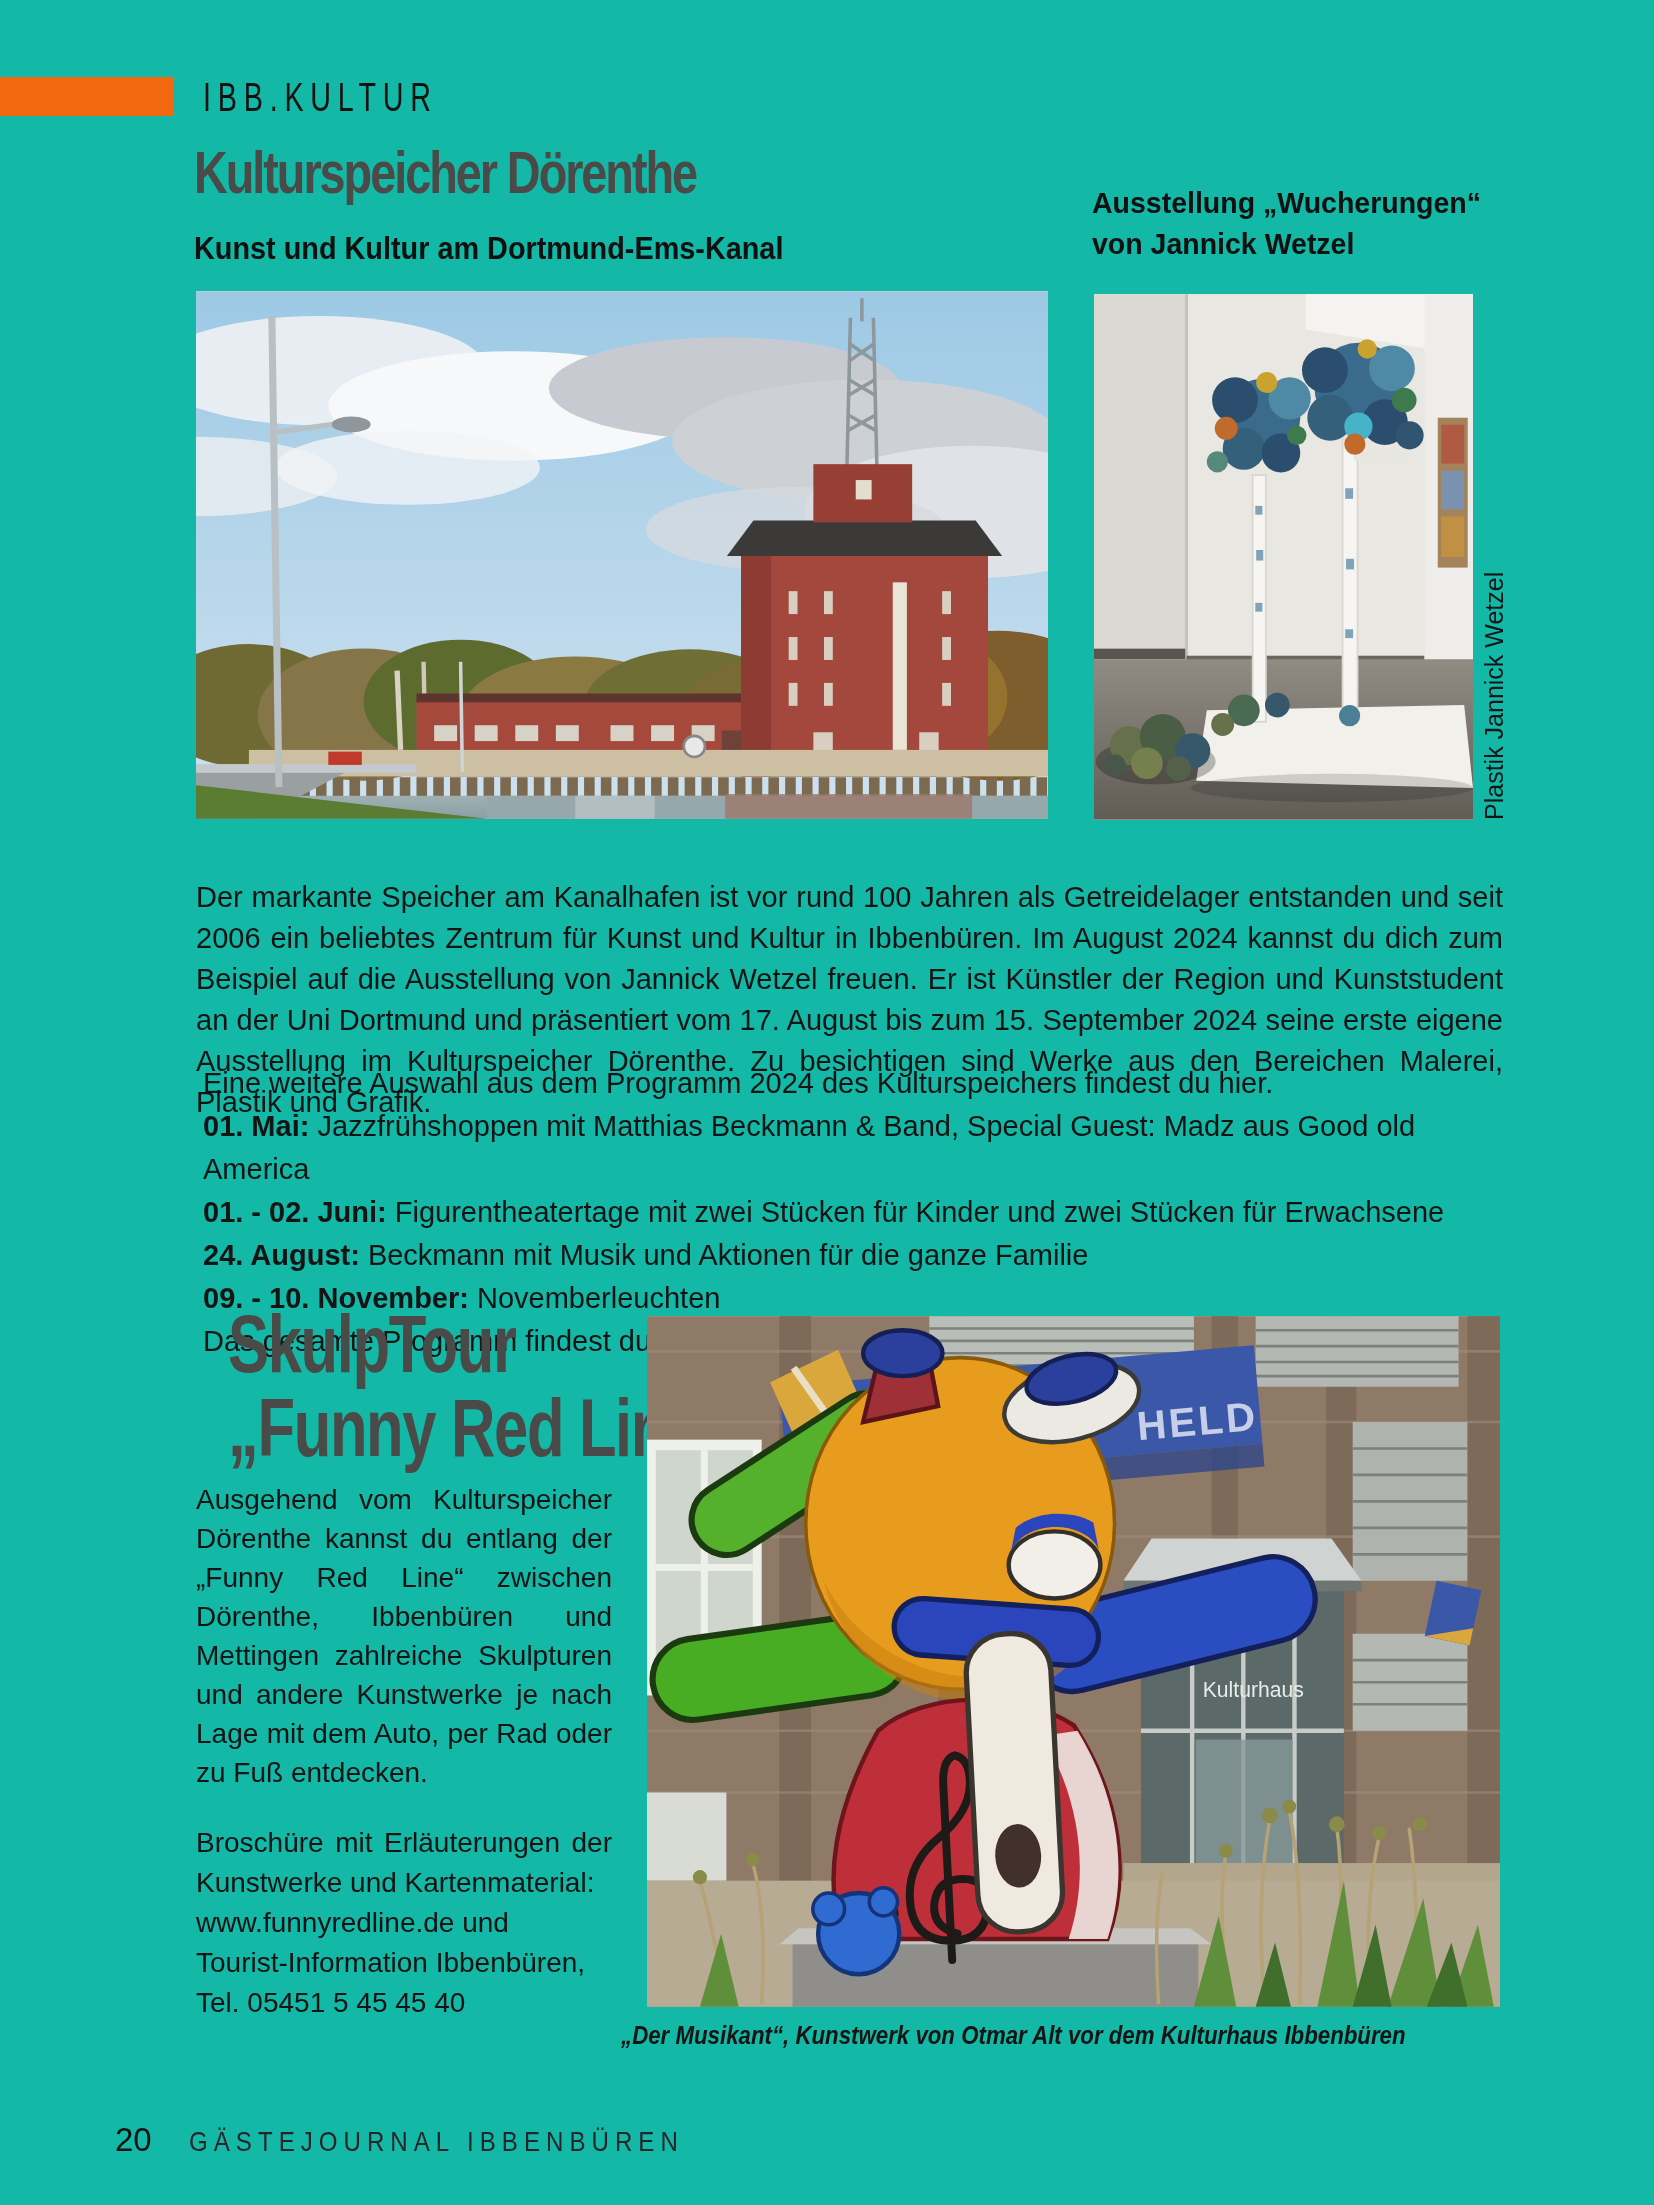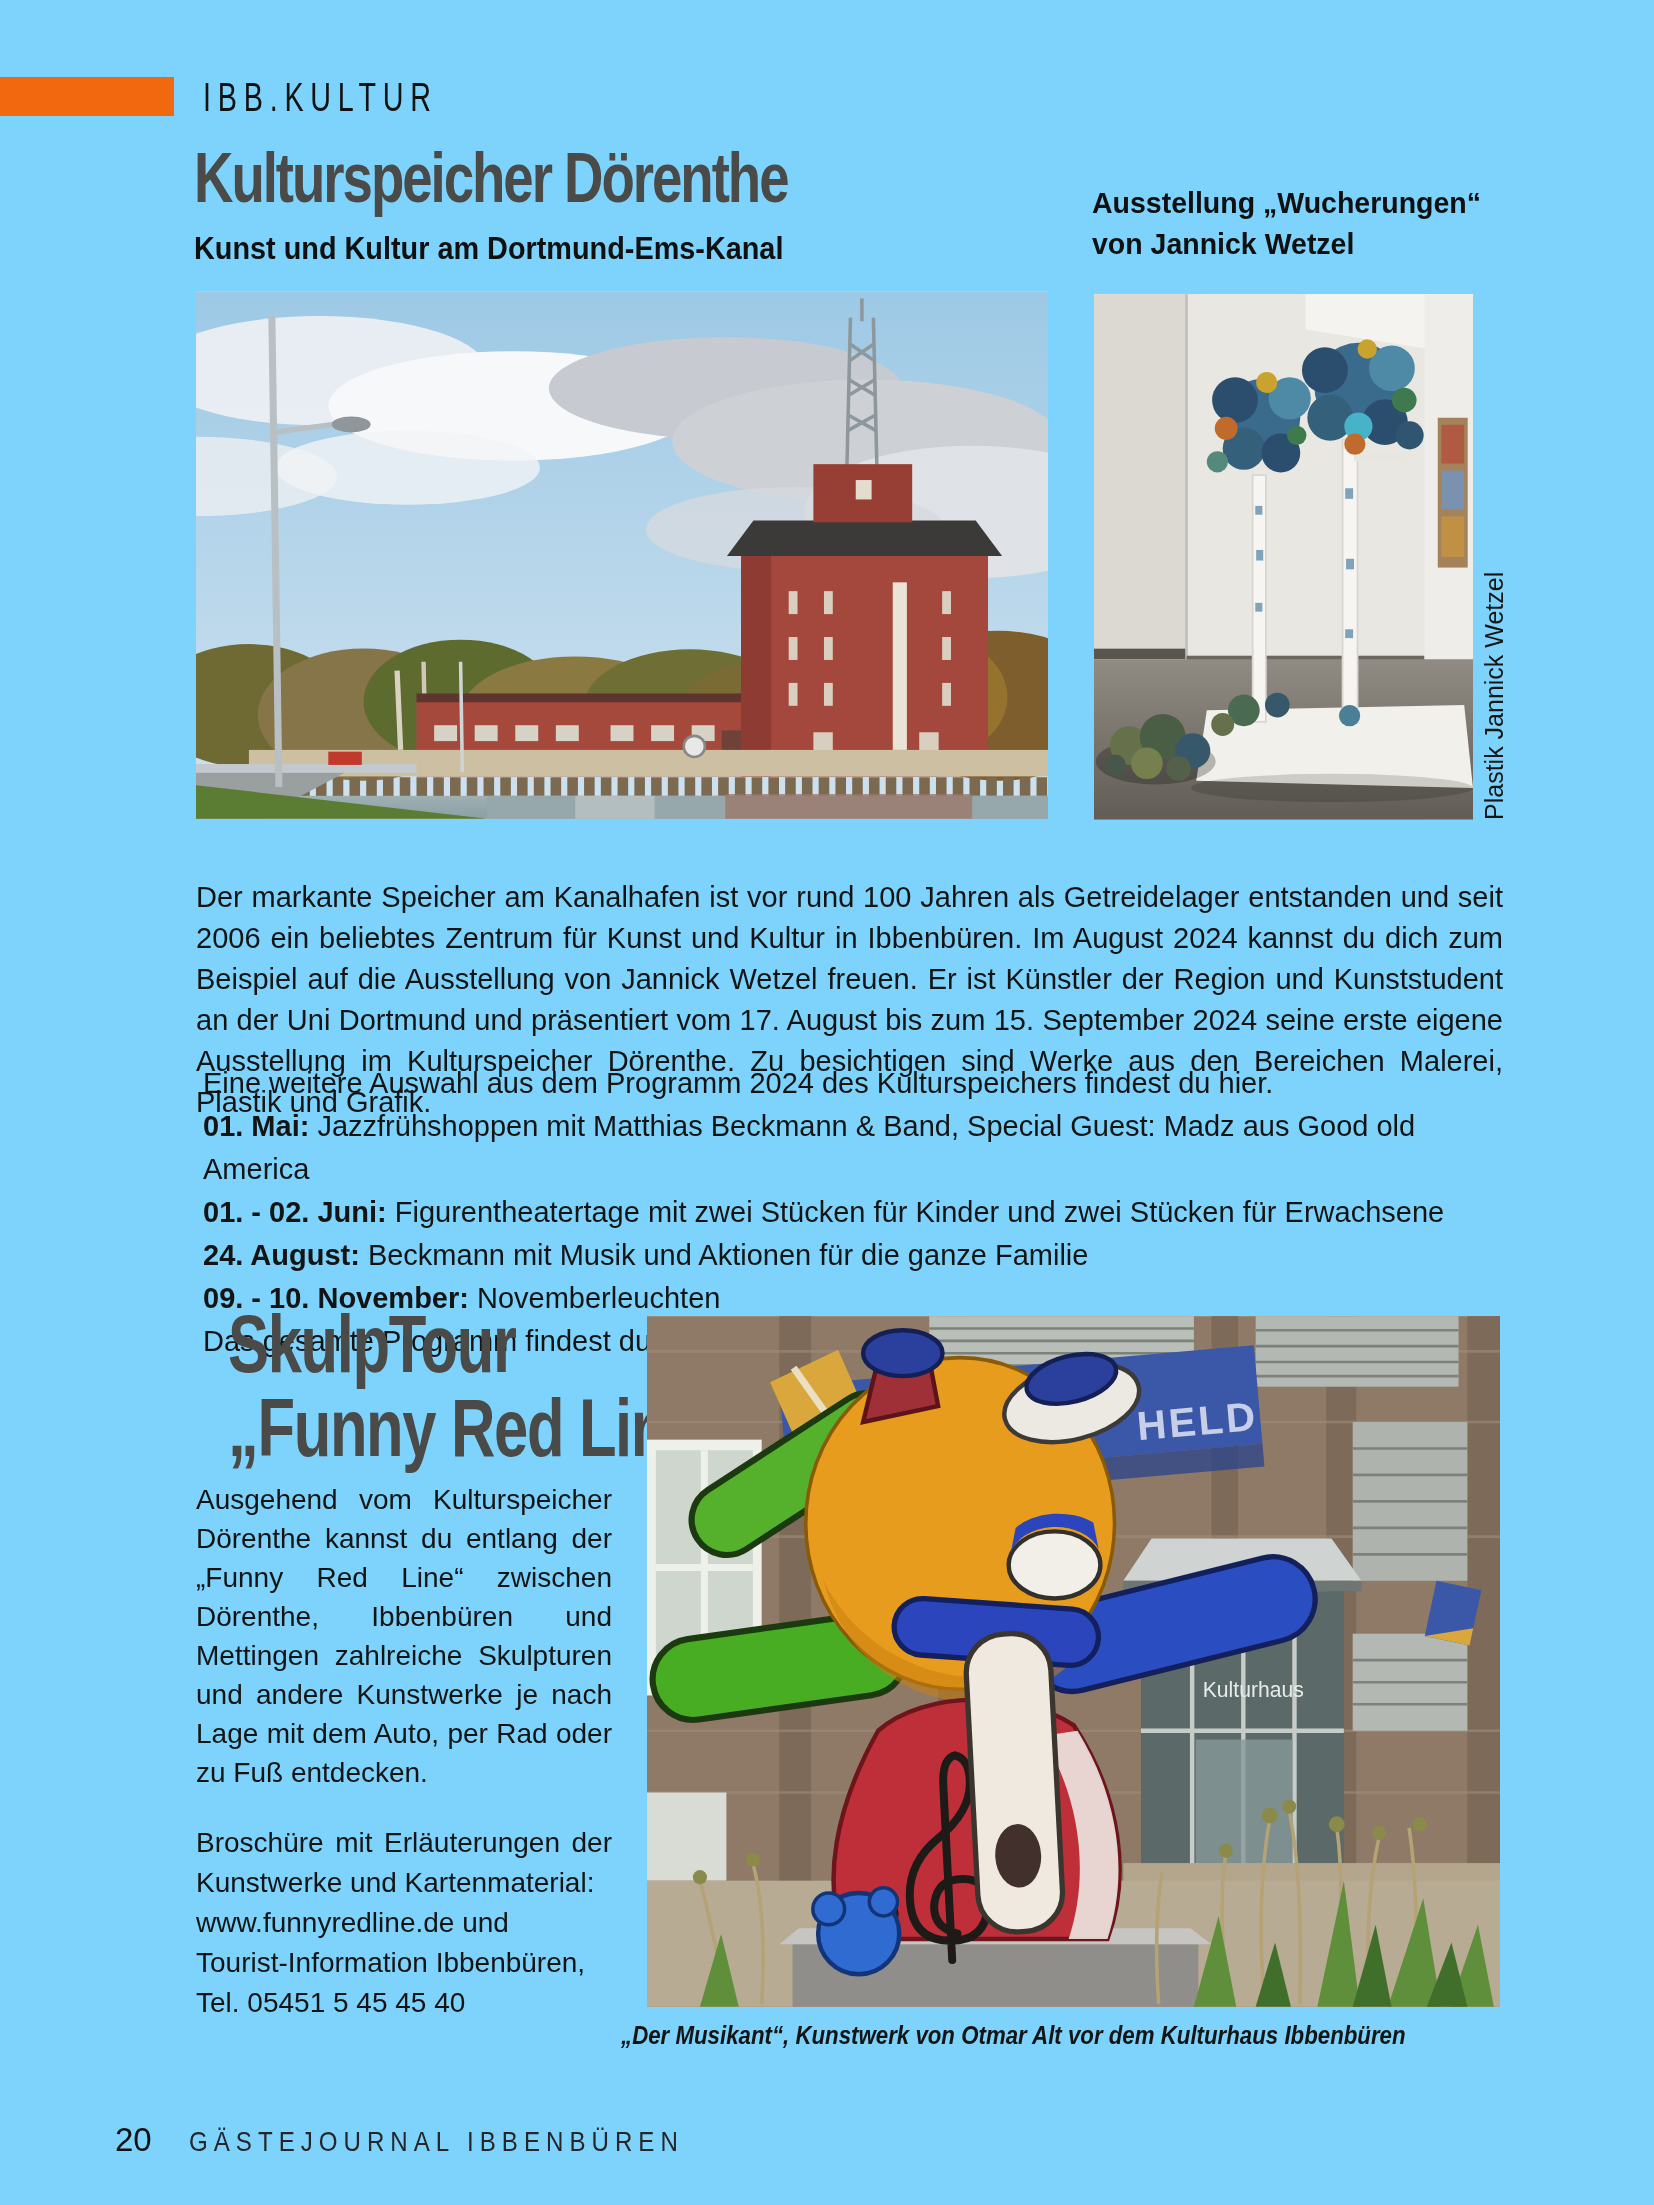--- a/index.html
+++ b/index.html
@@ -1,29 +1,29 @@
 <!DOCTYPE html>
 <html style="font-size:14px"><head>
 <meta charset="utf-8">
 <style>
   * { margin:0; padding:0; box-sizing:border-box; }
   html,body { background:#ffffff; }
   body { font-family:"Liberation Sans", sans-serif; color:#161616; }
-  .page { position:relative; width:1654px; height:2206px; background:#7dd3fc; overflow:hidden; }
+  .page { position:relative; width:1654px; height:2206px; background:#14b8a6; overflow:hidden; }
 
   .cond { display:inline-block; transform-origin:0 50%; white-space:nowrap; }
 
   
   .orange-bar { position:absolute; left:0; top:77px; width:174px; height:39px; background:#f1680f; }
   .section-label { position:absolute; left:203px; top:74px; font-size:41px; font-weight:400;
                    letter-spacing:9.7px; color:#121212; }
   .section-label .cond { transform:scaleX(.70); }
 
   
-  .title { position:absolute; left:194px; top:138px; font-size:70px; font-weight:700; color:#4a4a48; }
+  .title { position:absolute; left:194px; top:138px; font-size:60px; font-weight:700; color:#4a4a48; }
   .title .cond { transform:scaleX(.78); letter-spacing:-2.6px; }
   .subtitle { position:absolute; left:194px; top:231px; font-size:31px; font-weight:700; color:#101010; }
   .subtitle .cond { transform:scaleX(.93); }
   .side-heading { position:absolute; left:1092px; top:182px; font-size:30px; font-weight:700;
                   line-height:41px; color:#101010; }
   .side-heading .cond { transform:scaleX(.95); }
 
   
   .photo { position:absolute; overflow:hidden; background:#dddddd; }
   .photo svg { display:block; }

